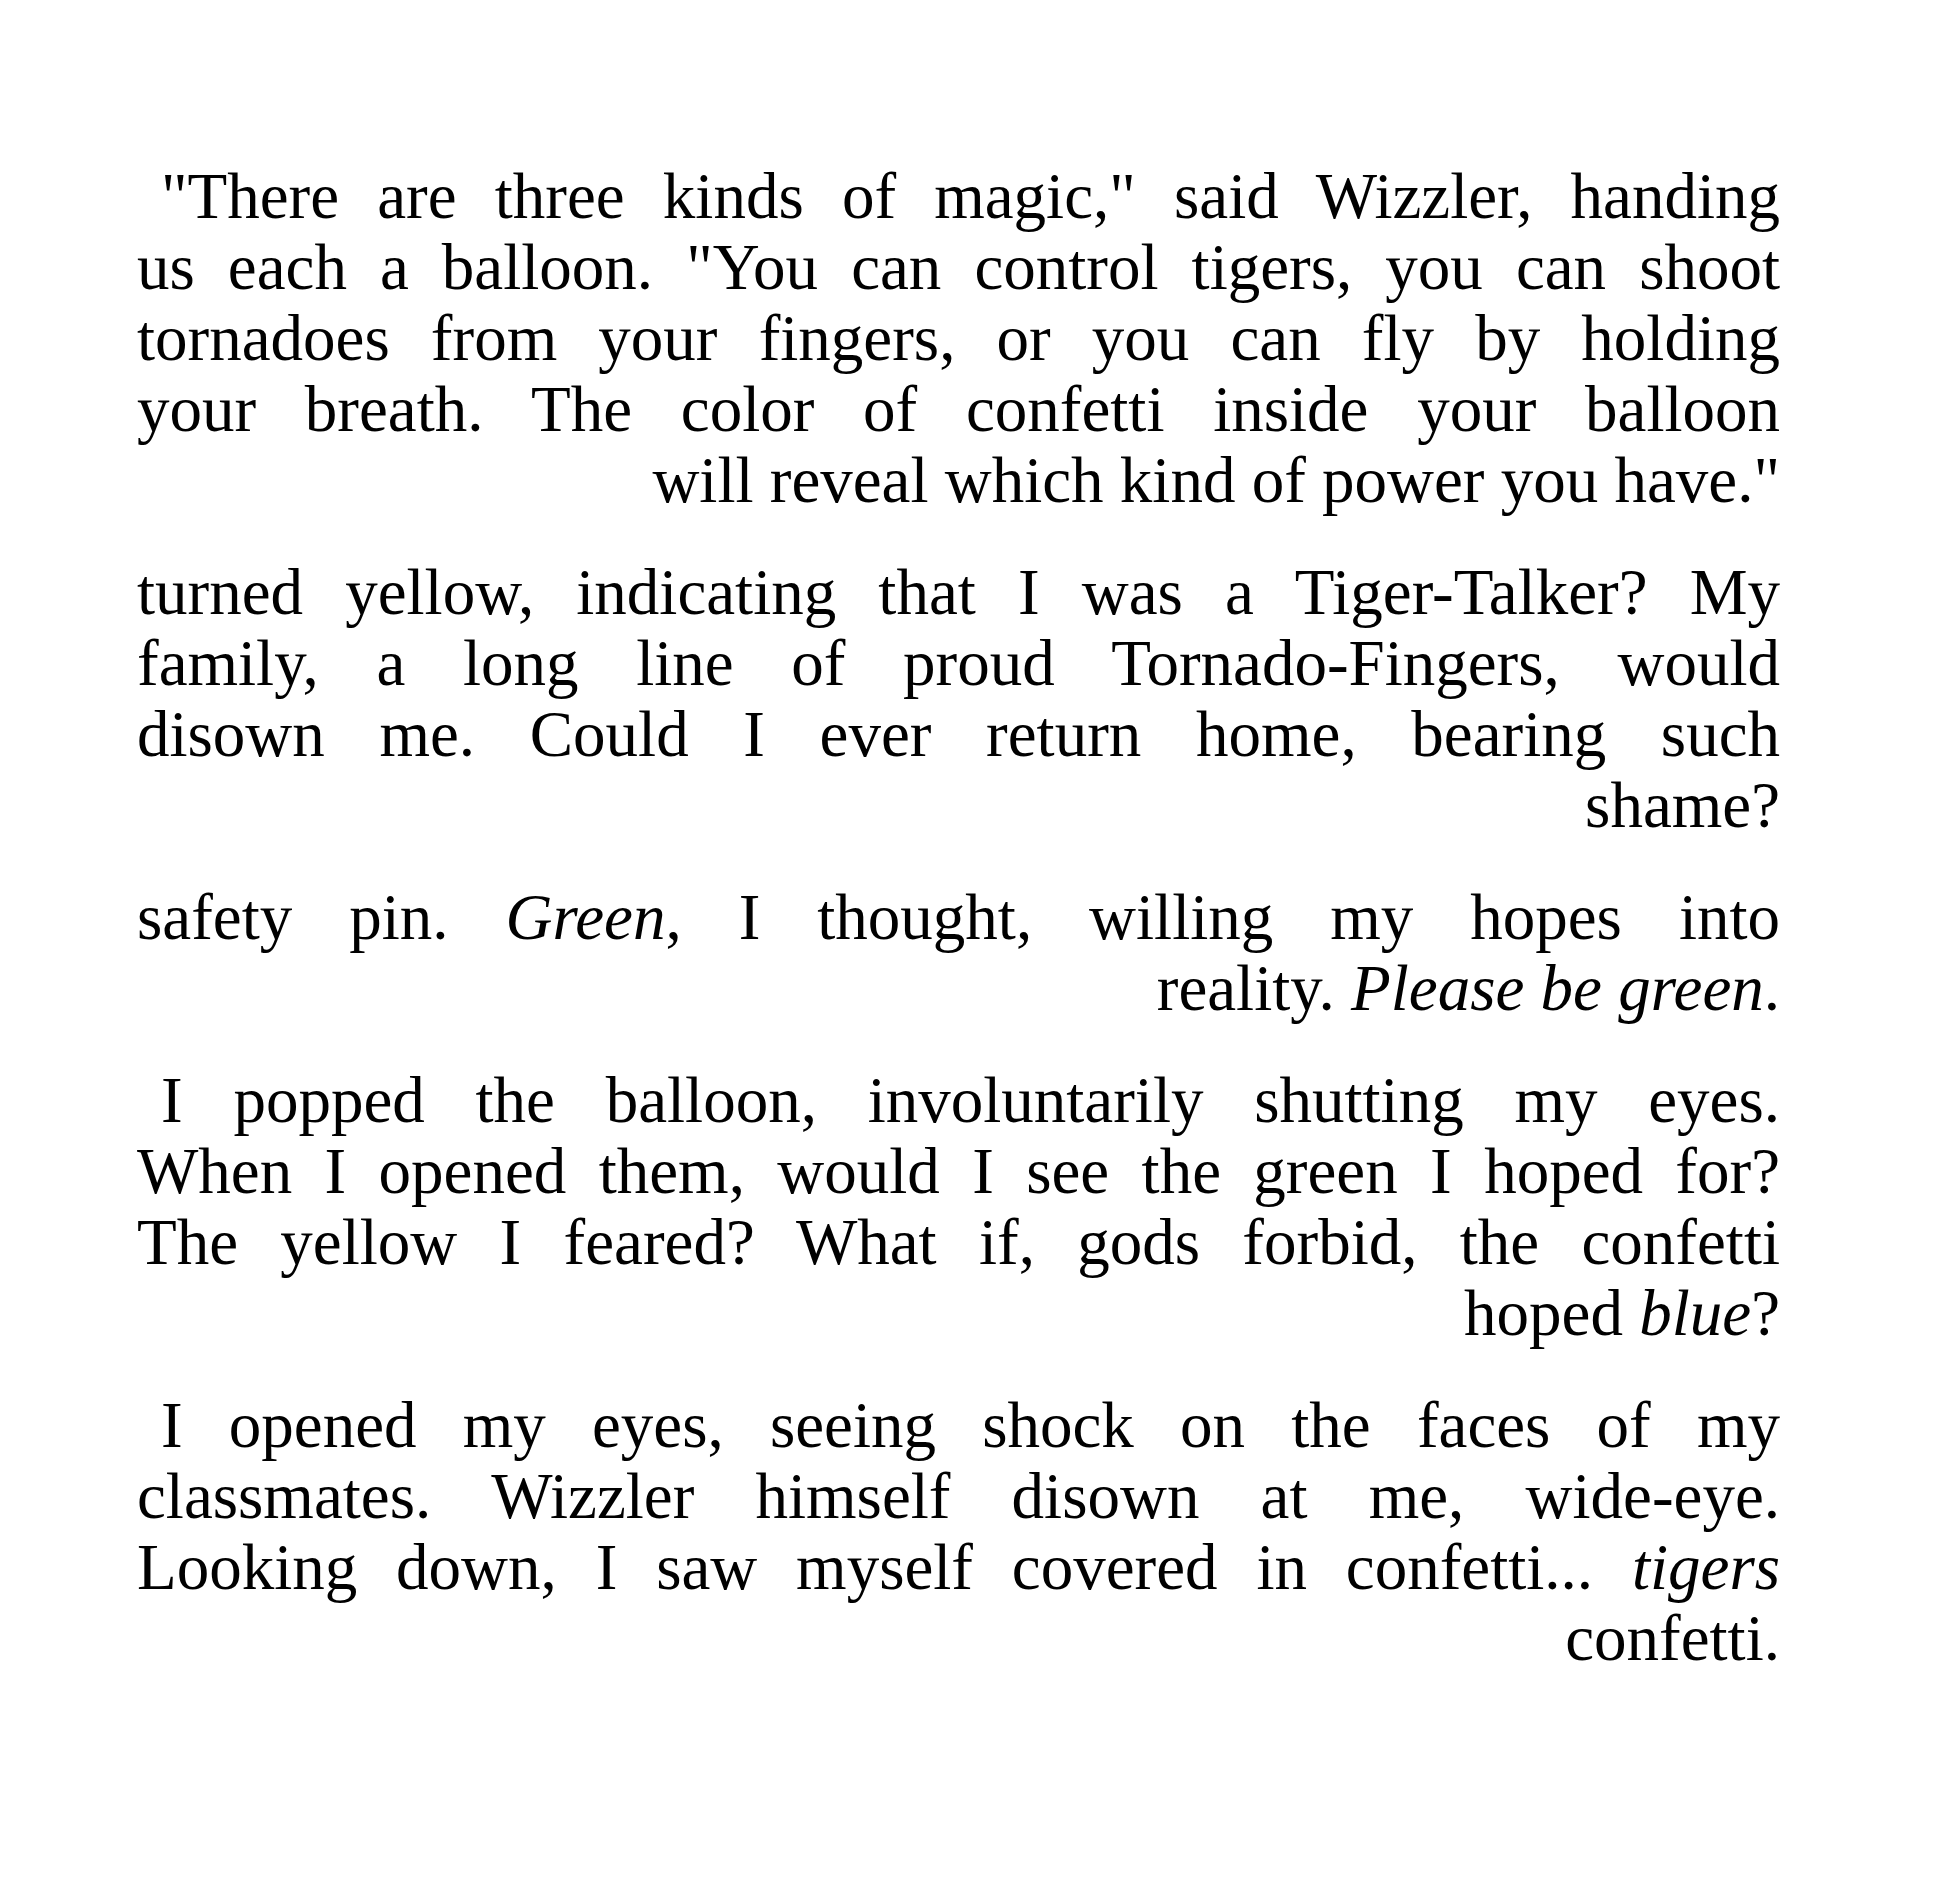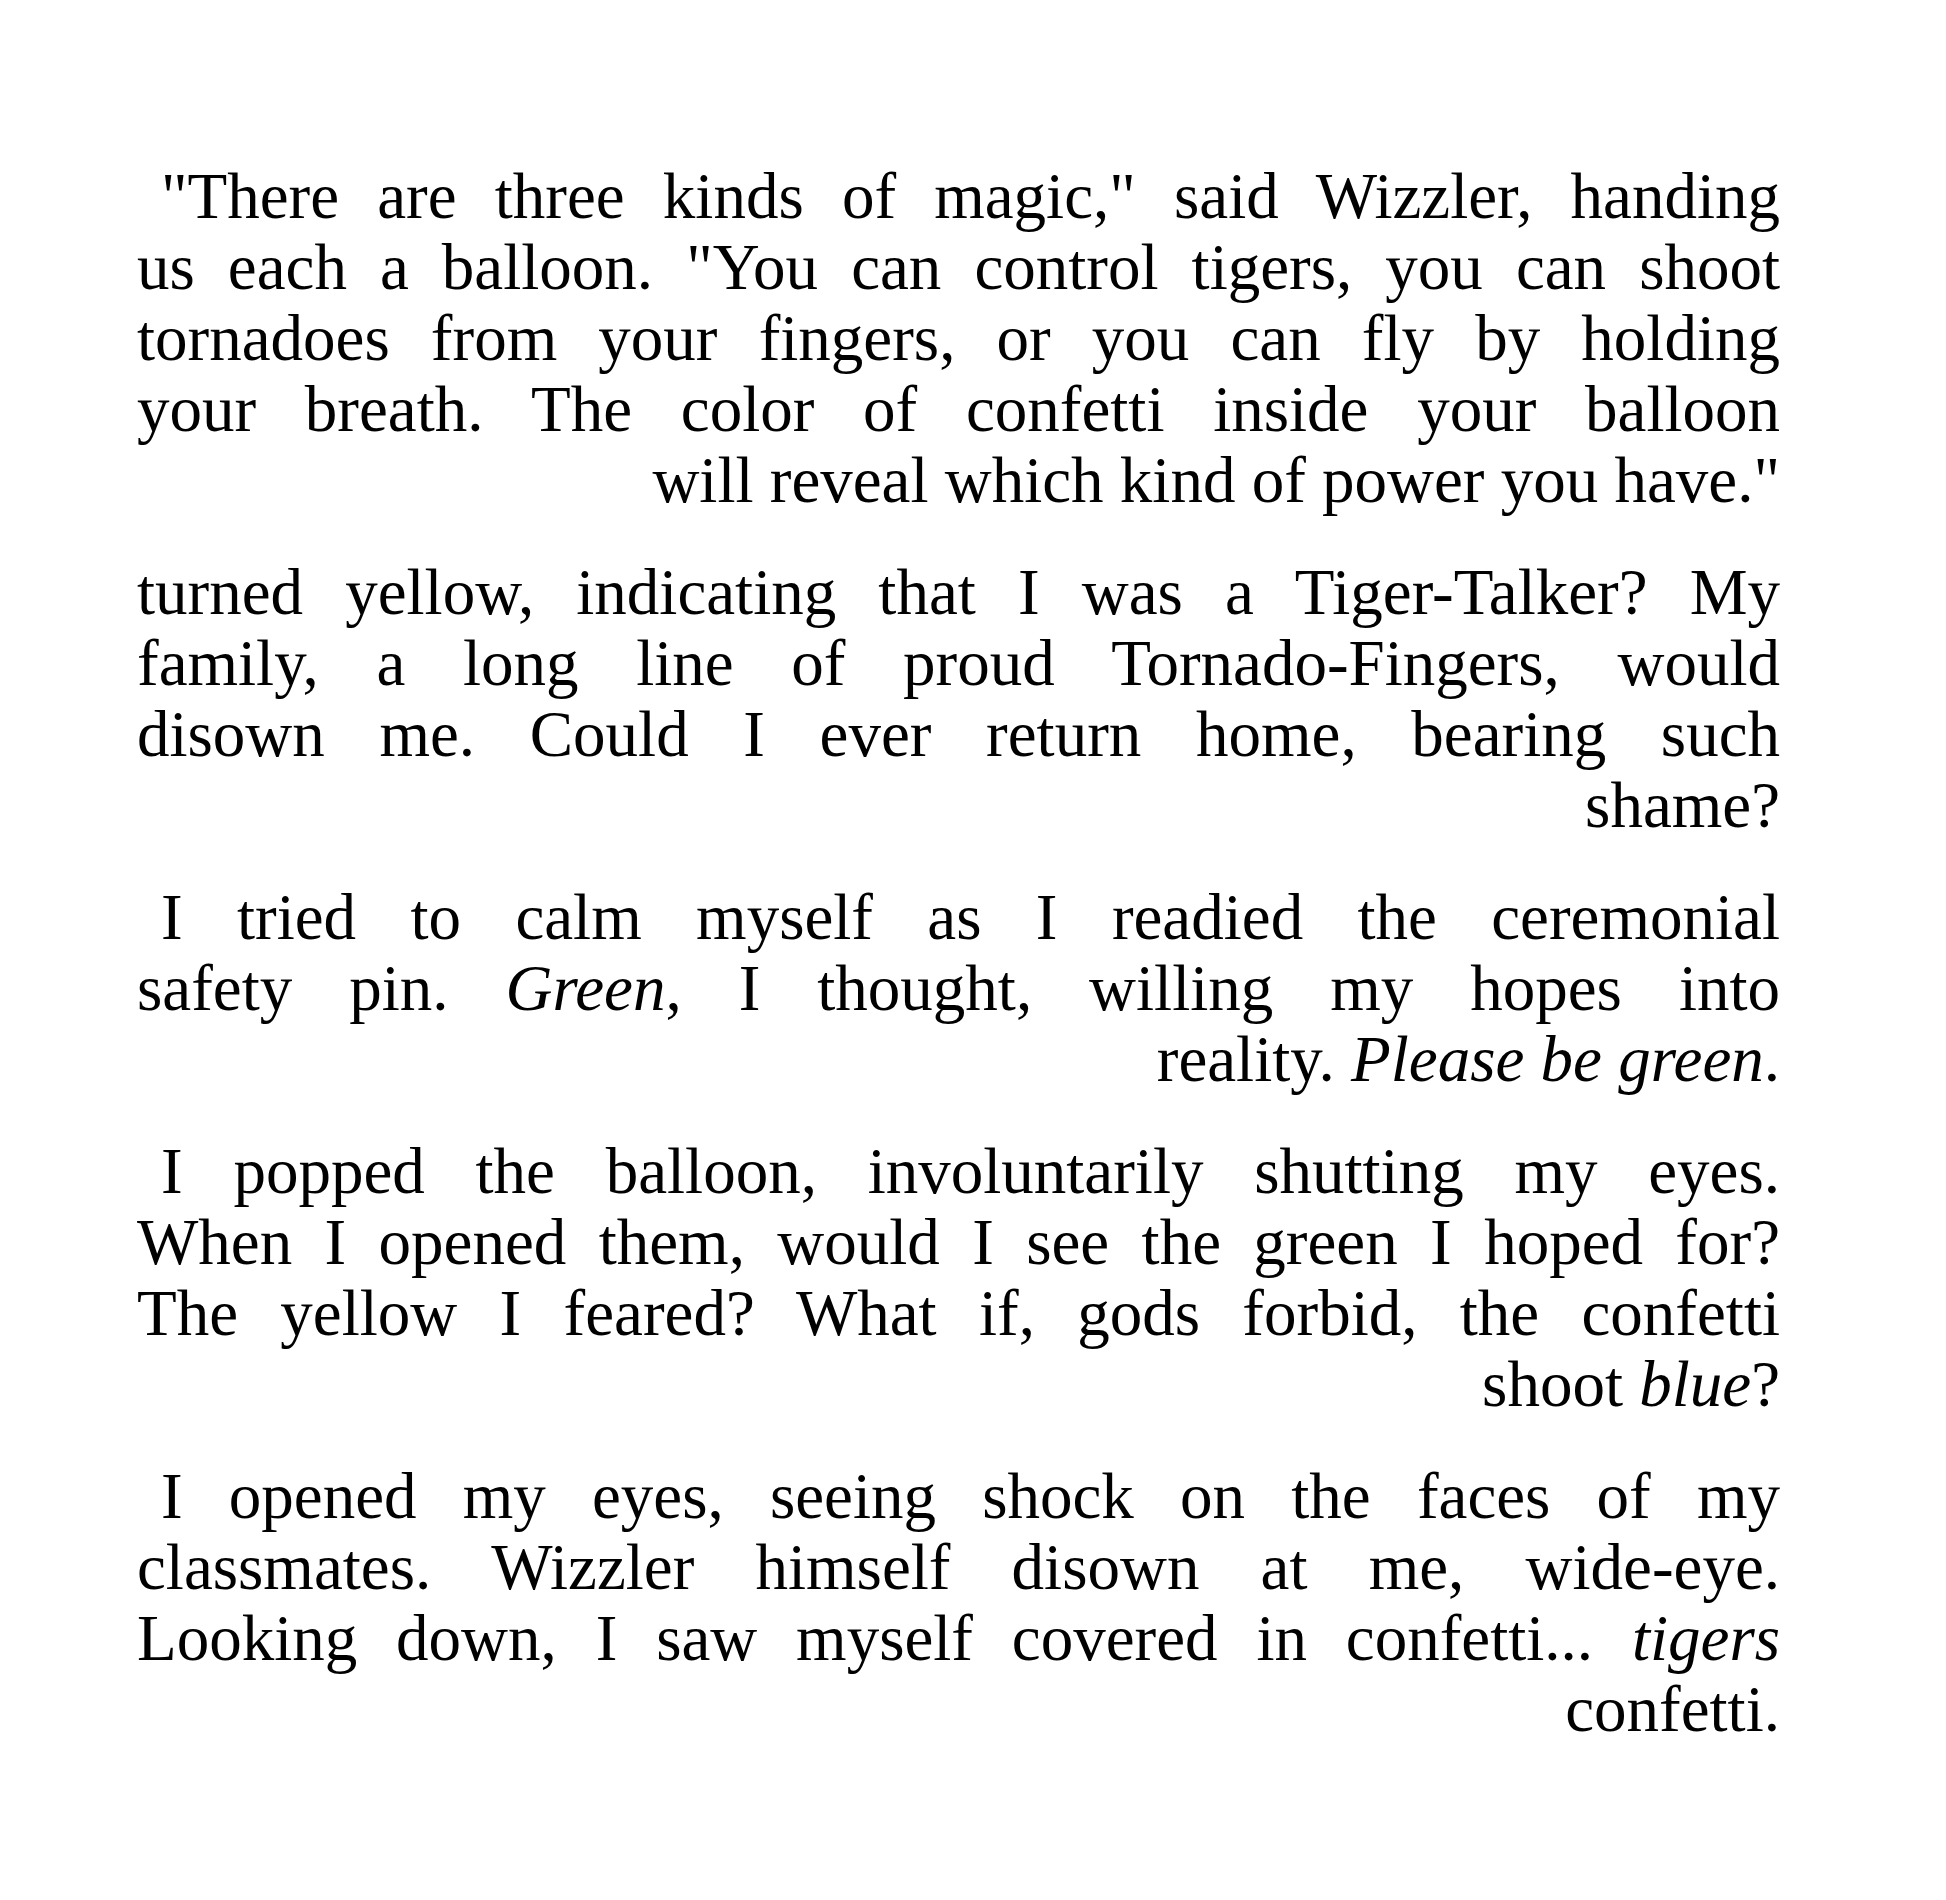--- a/index.html
+++ b/index.html
@@ -55,29 +55,28 @@
       <div class="line j"><span class="rm">your breath. The color of confetti inside your balloon</span></div>
       <div class="line"><span class="rm">will reveal which kind of power you have."</span></div>
     </div>
     <div class="para">
       <div class="line j"><span class="rm">turned yellow, indicating that I was a Tiger-Talker? My</span></div>
       <div class="line j"><span class="rm">family, a long line of proud Tornado-Fingers, would</span></div>
       <div class="line j"><span class="rm">disown me. Could I ever return home, bearing such</span></div>
       <div class="line"><span class="rm">shame?</span></div>
     </div>
     <div class="para">
-      <div class="line j first"><span class="rm">I tried to calm myself as I readied the ceremonial</span></div>
       <div class="line j"><span class="rm">safety pin. </span><span class="em">Green</span><span class="rm">, I thought, willing my hopes into</span></div>
       <div class="line"><span class="rm">reality. </span><span class="em">Please be green</span><span class="rm">.</span></div>
     </div>
     <div class="para">
       <div class="line j first"><span class="rm">I popped the balloon, involuntarily shutting my eyes.</span></div>
       <div class="line j"><span class="rm">When I opened them, would I see the green I hoped for?</span></div>
       <div class="line j"><span class="rm">The yellow I feared? What if, gods forbid, the confetti</span></div>
-      <div class="line"><span class="rm">shoot </span><span class="em">blue</span><span class="rm">?</span></div>
+      <div class="line"><span class="rm">hoped </span><span class="em">blue</span><span class="rm">?</span></div>
     </div>
     <div class="para">
       <div class="line j first"><span class="rm">I opened my eyes, seeing shock on the faces of my</span></div>
       <div class="line j"><span class="rm">classmates. Wizzler himself disown at me, wide-eye.</span></div>
       <div class="line j"><span class="rm">Looking down, I saw myself covered in confetti... </span><span class="em">tigers</span></div>
       <div class="line"><span class="rm">confetti.</span></div>
     </div>
   </main>
 
 

